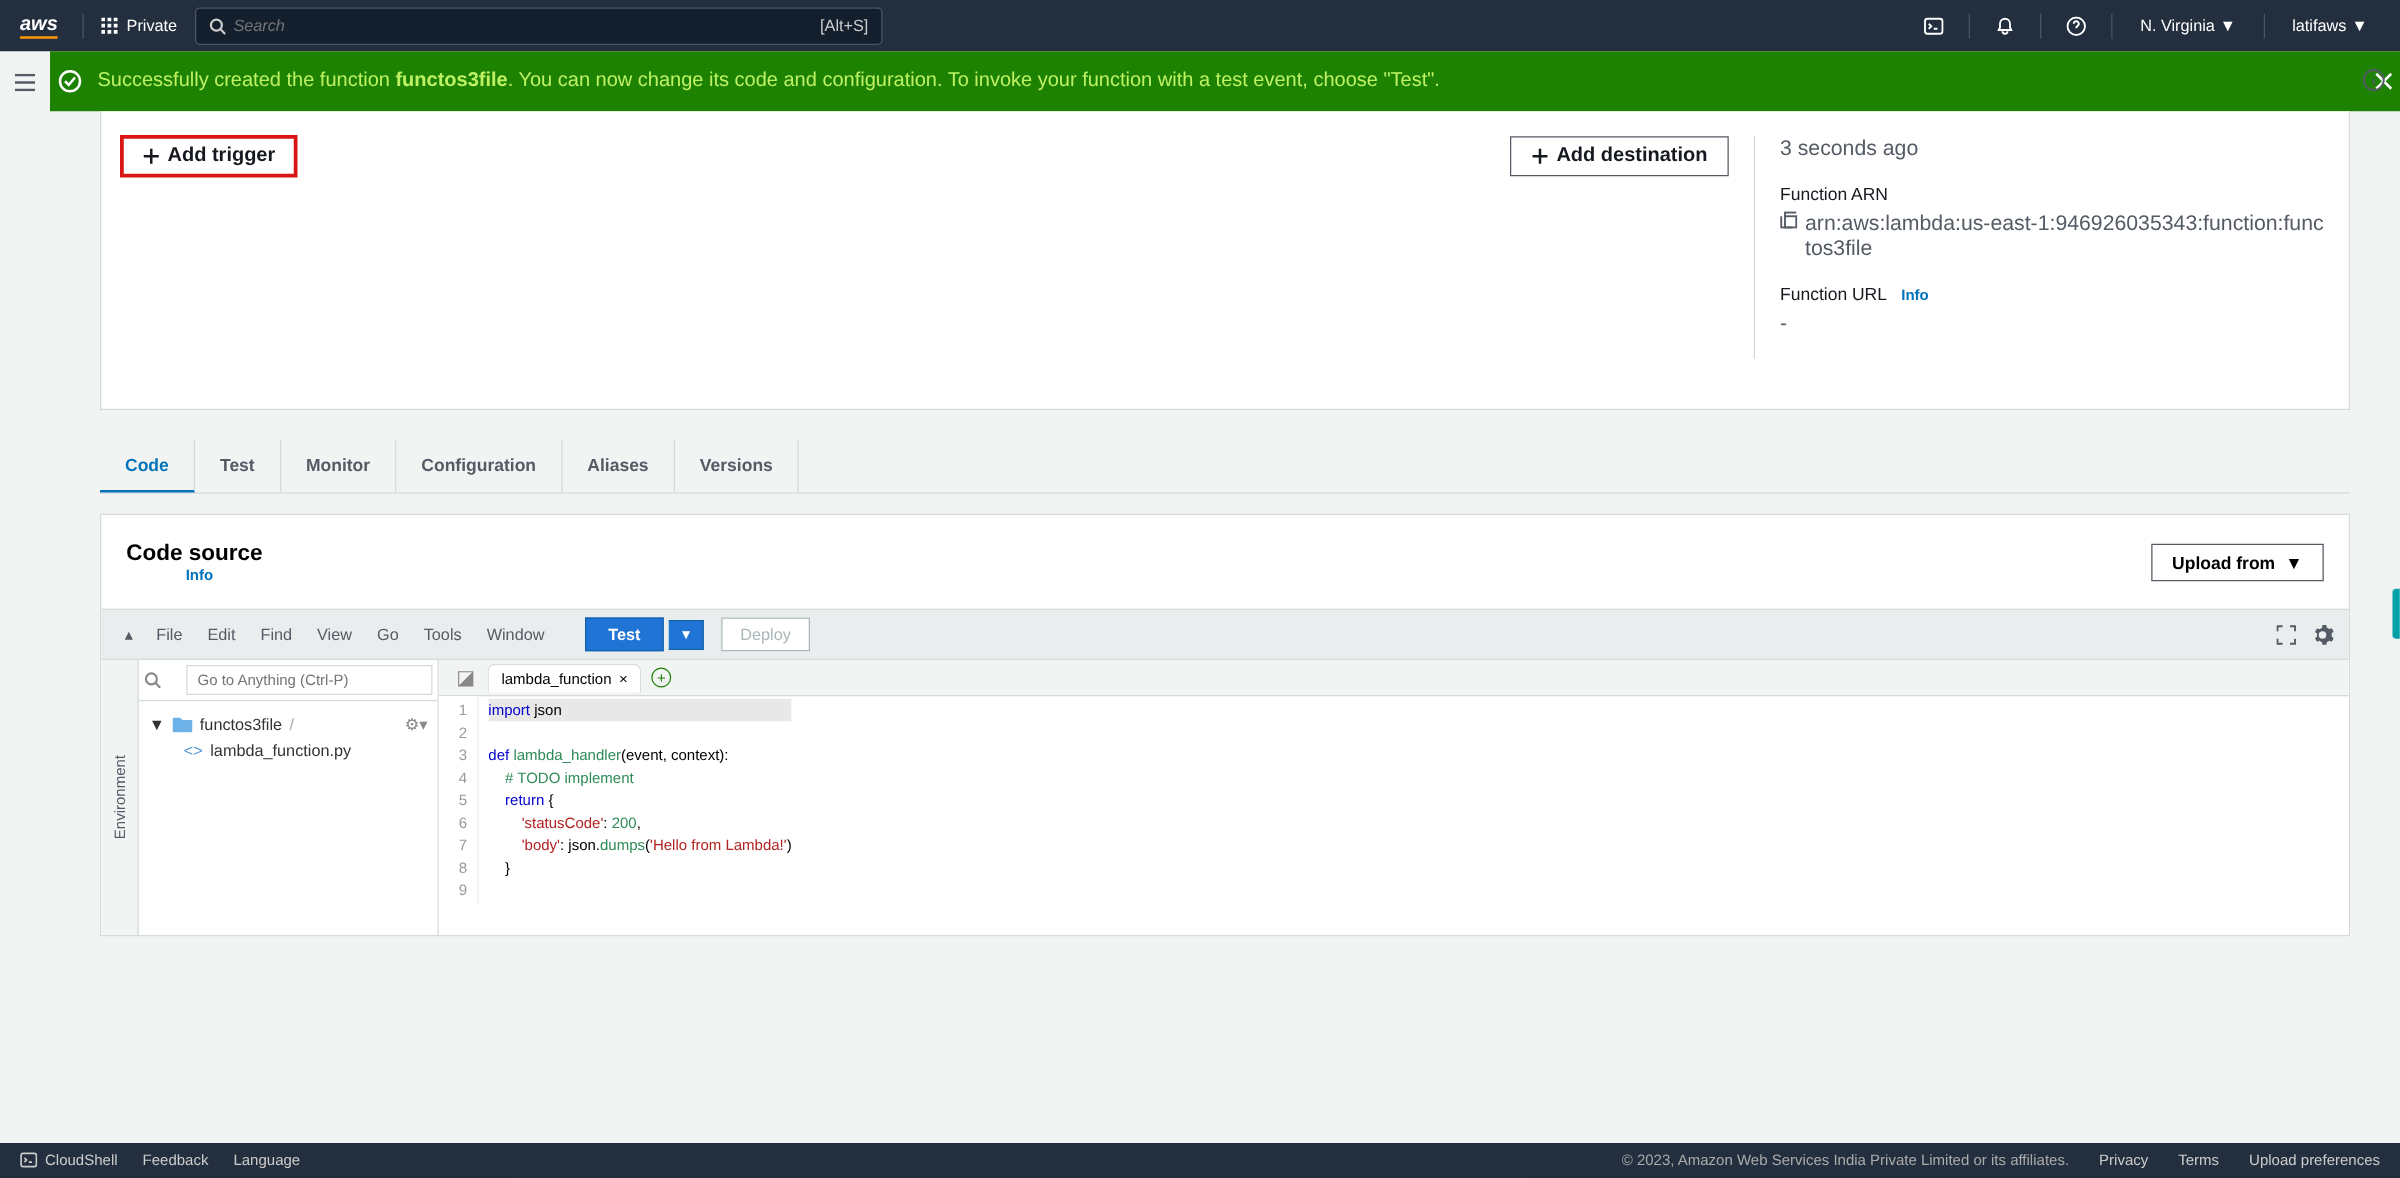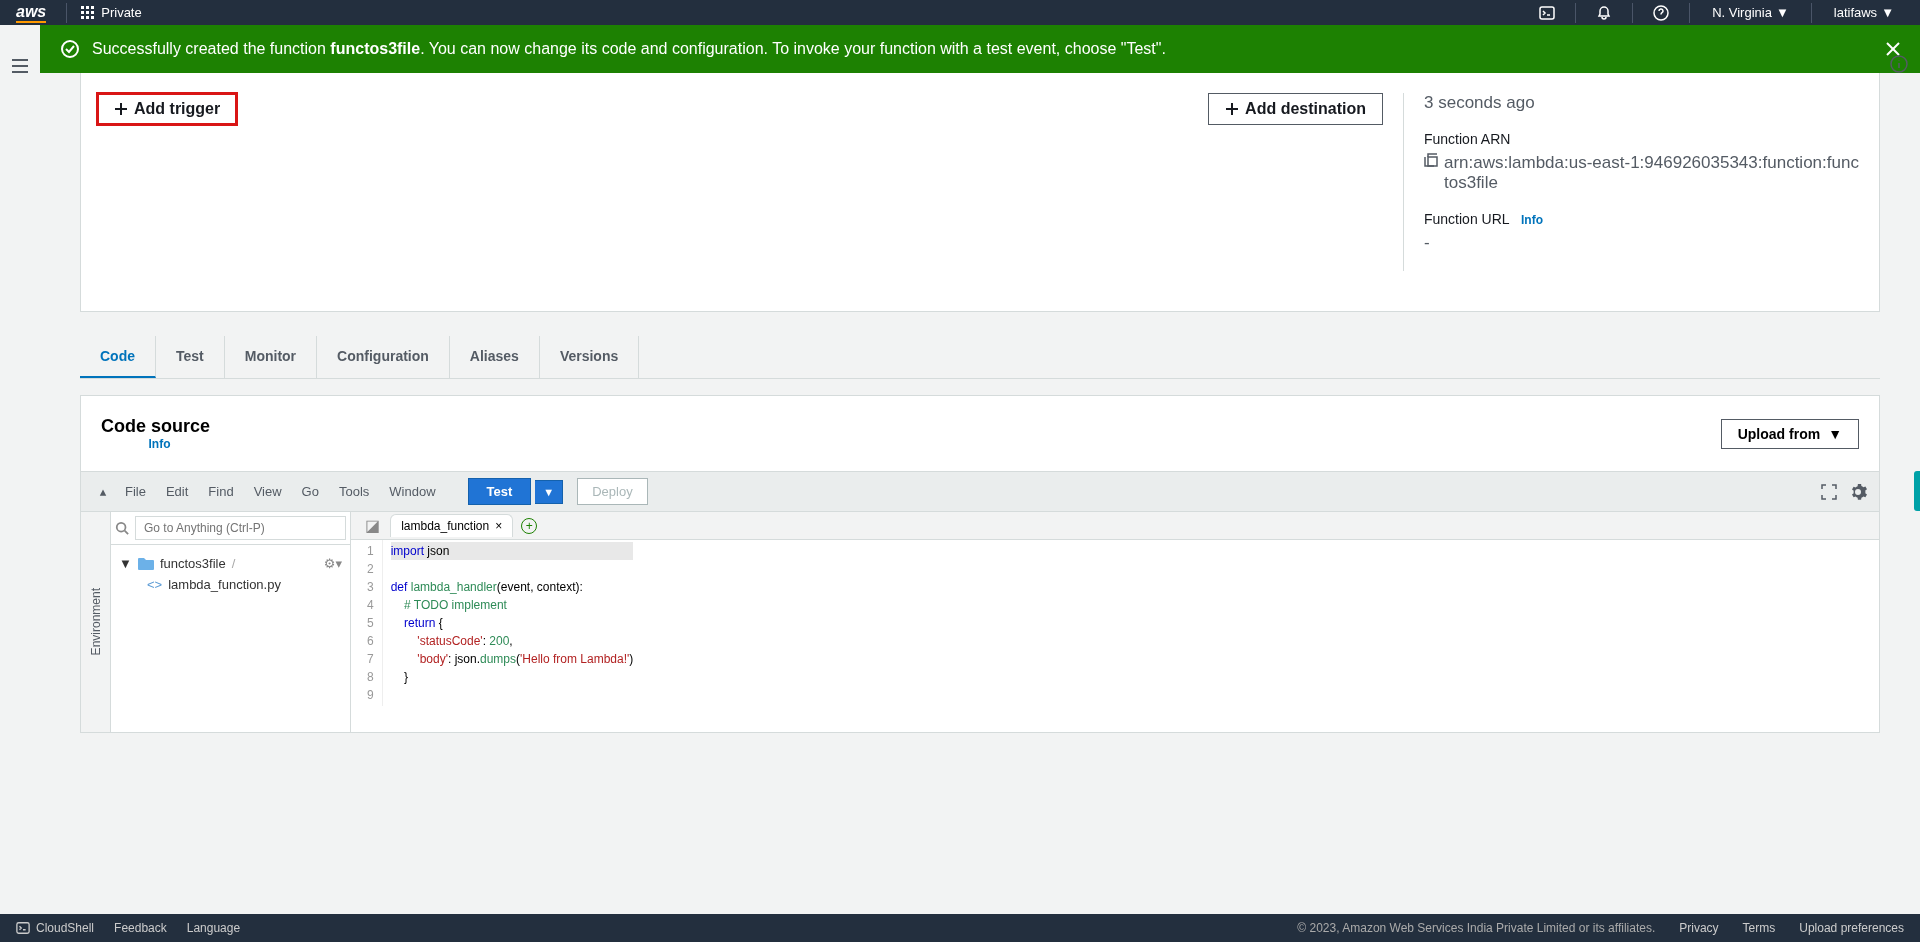--- a/index.html
+++ b/index.html
@@ -1,33 +1,33 @@
 <!DOCTYPE html>
 <html><head>
 <meta charset="utf-8">
 <style>
 * { margin: 0; padding: 0; box-sizing: border-box; font-family: "Amazon Ember", "Helvetica Neue", Arial, sans-serif; }
 body { background: #f2f3f3; overflow: hidden; }
-.top-nav { background: #232f3e; height: 25px; display: flex; align-items: center; padding: 0 16px; color: #fff; font-size: 13px; }
+.top-nav { background: #232f3e; height: 41px; display: flex; align-items: center; padding: 0 16px; color: #fff; font-size: 13px; }
 .aws-logo { font-weight: bold; font-style: italic; color: #fff; margin-right: 12px; font-size: 16px; display: flex; align-items: center; }
 .aws-logo span { border-bottom: 2px solid #ff9900; }
 .nav-divider { width: 1px; height: 20px; background: #4a5568; margin: 0 8px; }
 .services-btn { display: flex; align-items: center; gap: 6px; cursor: pointer; padding: 6px; }
 .grid-icon { display: inline-block; width: 14px; height: 14px; }
 .search-box { display: flex; align-items: center; background: #141f2e; border: 1px solid #4a5568; border-radius: 4px; height: 30px; width: 550px; margin-left: 8px; padding: 0 10px; }
 .search-box input { background: transparent; border: none; color: #ccc; font-style: italic; font-size: 13px; outline: none; flex: 1; margin-left: 6px; }
 .search-shortcut { color: #ccc; font-size: 13px; }
 .nav-right { margin-left: auto; display: flex; align-items: center; gap: 4px; }
 .nav-icon-btn { width: 32px; height: 32px; display: flex; align-items: center; justify-content: center; cursor: pointer; }
 .region-btn, .user-btn { padding: 6px 10px; cursor: pointer; display: flex; align-items: center; gap: 4px; }
 
 .left-rail { position: absolute; left: 0; top: 41px; width: 40px; height: 50px; display: flex; align-items: center; justify-content: center; }
 .hamburger { cursor: pointer; }
 
-.notification-bar { background: #1d8102; color: #ffffff; padding: 14px 20px; display: flex; align-items: center; margin-left: 40px; position: relative; }
+.notification-bar { background: #1d8102; color: #bef264; padding: 14px 6px; display: flex; align-items: center; margin-left: 40px; position: relative; }
 .notification-bar .check { margin-right: 12px; }
 .notification-bar .close { margin-left: auto; cursor: pointer; font-size: 18px; }
 
 .main-content { margin-left: 40px; padding: 0 40px; height: calc(100vh - 41px - 53px - 28px); overflow-y: auto; background: #f2f3f3; }
 .designer-area { background: #fff; border: 1px solid #d5dbdb; border-top: none; padding: 20px 16px 40px; display: flex; position: relative; min-height: 210px; }
 .designer-left { flex: 1; display: flex; align-items: flex-start; justify-content: space-between; padding-right: 20px; }
 .btn-outline { background: #fff; border: 1px solid #545b64; padding: 6px 16px; font-size: 16px; font-weight: bold; cursor: pointer; display: flex; align-items: center; gap: 6px; color: #16191f; }
 .btn-outline.highlighted { outline: 3px solid #d91515; outline-offset: -2px; }
 .side-panel { width: 460px; border-left: 1px solid #d5dbdb; padding-left: 20px; font-size: 14px; }
 .side-panel .meta-row { margin-bottom: 18px; }
@@ -49,21 +49,21 @@
 .ide-toolbar .collapse { width: 20px; text-align: center; cursor: pointer; }
 .test-btn { background: #2074d5; color: #fff; border: 1px solid #1461ac; padding: 5px 18px; font-weight: bold; cursor: pointer; font-size: 13px; }
 .test-dropdown { background: #2074d5; color: #fff; border: 1px solid #1461ac; border-left: none; padding: 5px 8px; cursor: pointer; font-size: 11px; }
 .deploy-btn { background: #fff; border: 1px solid #aab7b8; padding: 5px 14px; color: #aab7b8; margin-left: 10px; font-size: 13px; }
 .ide-right { margin-left: auto; display: flex; align-items: center; gap: 12px; color: #545b64; }
 
 .ide-body { display: flex; height: 220px; background: #fff; }
 .ide-sidebar-tab { width: 30px; background: #f2f3f3; border-right: 1px solid #d5dbdb; display: flex; align-items: center; justify-content: center; }
 .ide-sidebar-tab span { writing-mode: vertical-rl; transform: rotate(180deg); font-size: 12px; color: #545b64; }
 .file-explorer { width: 240px; border-right: 1px solid #d5dbdb; font-size: 13px; }
-.goto-bar { display: flex; align-items: center; padding: 4px; border-bottom: 1px solid #d5dbdb; gap: 6px; }
+.goto-bar { display: flex; align-items: center; padding: 4px; border-bottom: 1px solid #d5dbdb; gap: 20px; }
 .goto-bar input { flex: 1; border: 1px solid #d5dbdb; padding: 4px 8px; font-size: 12px; color: #888; outline: none; }
 .file-tree { padding: 8px; }
 .tree-item { display: flex; align-items: center; gap: 6px; padding: 3px 0; color: #333; }
 .tree-item.nested { padding-left: 28px; }
 .folder-icon { color: #6cb1e8; }
 .gear-small { margin-left: auto; color: #888; cursor: pointer; }
 
 .editor-area { flex: 1; display: flex; flex-direction: column; }
 .editor-tabs { display: flex; align-items: center; background: #f2f3f3; border-bottom: 1px solid #d5dbdb; padding: 2px 8px; gap: 4px; }
 .reveal-btn { padding: 2px 6px; color: #888; cursor: pointer; }
@@ -105,20 +105,30 @@
             <rect x="0" y="5" width="3" height="3"></rect>
             <rect x="5" y="5" width="3" height="3"></rect>
             <rect x="10" y="5" width="3" height="3"></rect>
             <rect x="0" y="10" width="3" height="3"></rect>
             <rect x="5" y="10" width="3" height="3"></rect>
             <rect x="10" y="10" width="3" height="3"></rect>
           </g>
         </svg>
     </span>
     <span>Private</span>
+  </div>
+  <div class="search-box">
+    <span>
+      <svg width="14" height="14" viewBox="0 0 16 16" fill="none" stroke="#ccc" stroke-width="2">
+          <circle cx="7" cy="7" r="5"></circle>
+          <line x1="11" y1="11" x2="15" y2="15"></line>
+        </svg>
+    </span>
+    <input type="text" placeholder="Search" style="">
+    <span class="search-shortcut">[Alt+S]</span>
   </div>
   <div class="nav-right">
     <div class="nav-icon-btn">
       <svg width="16" height="16" viewBox="0 0 16 16" fill="none" stroke="#fff" stroke-width="1.5">
           <rect x="1" y="2" width="14" height="12" rx="2"></rect>
           <path d="M4 6l2 2-2 2M8 10h3"></path>
         </svg>
     </div>
     <div class="nav-divider"></div>
     <div class="nav-icon-btn">

